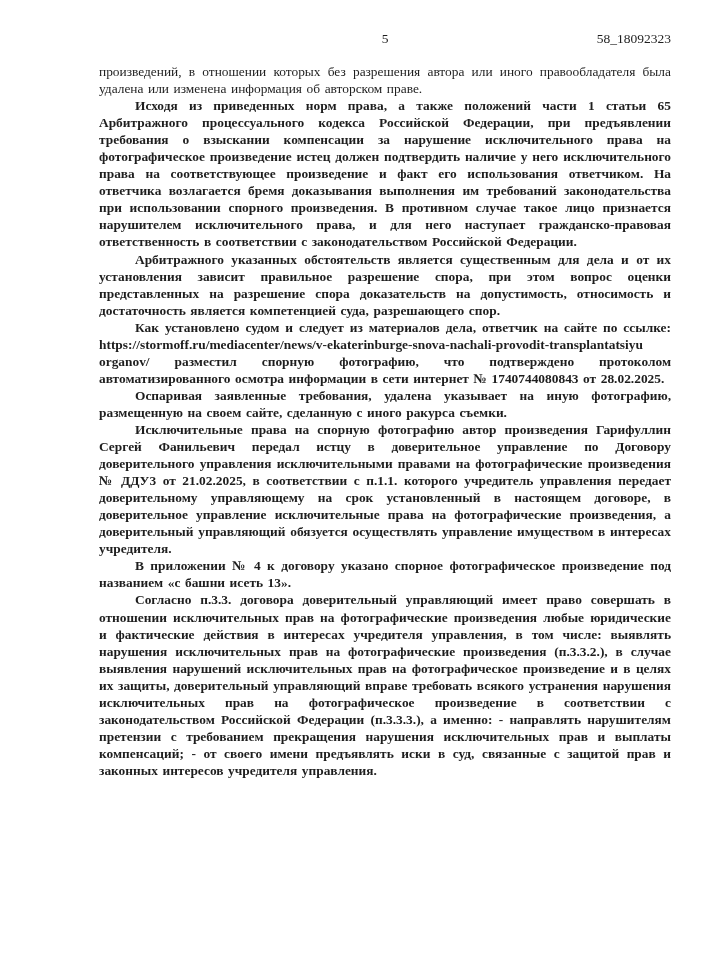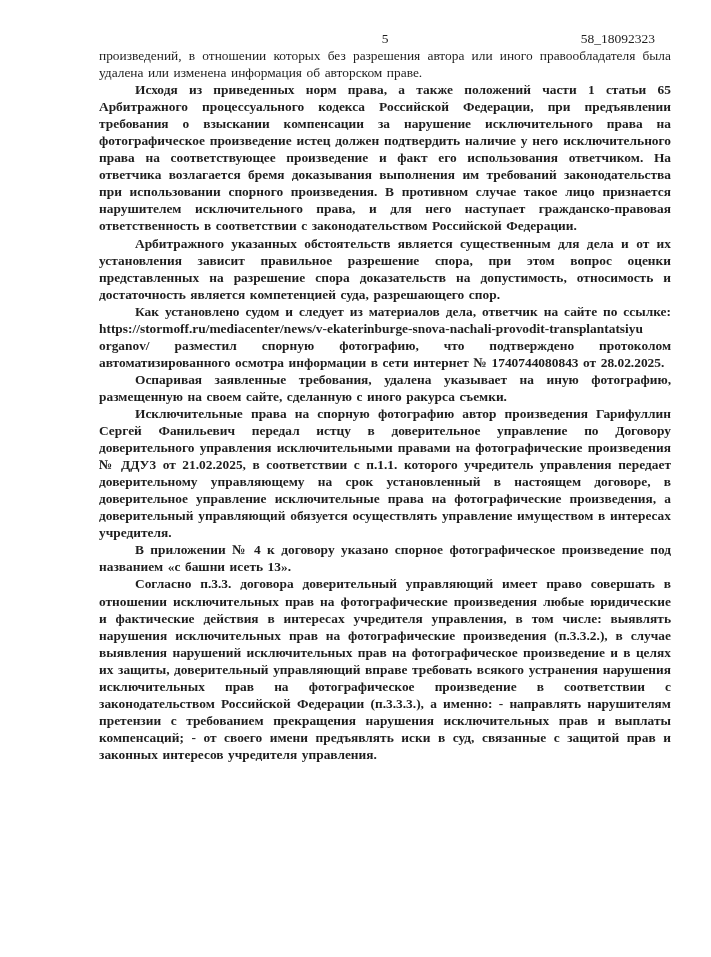--- a/index.html
+++ b/index.html
@@ -30,24 +30,25 @@
     line-height: 16px;
   }
   .page-num {
     position: absolute;
     left: 0;
     right: 0;
     text-align: center;
   }
   .case-num {
     position: absolute;
-    right: 16px;
+    right: 0;
     top: 0;
   }
   .body-text {
+    margin-top: 16px;
   }
   .body-text p {
     margin: 0;
     font-size: 13.4px;
     line-height: 17.05px;
     text-align: justify;
     word-spacing: 1.2px;
     overflow-wrap: break-word;
     hyphens: none;
   }

